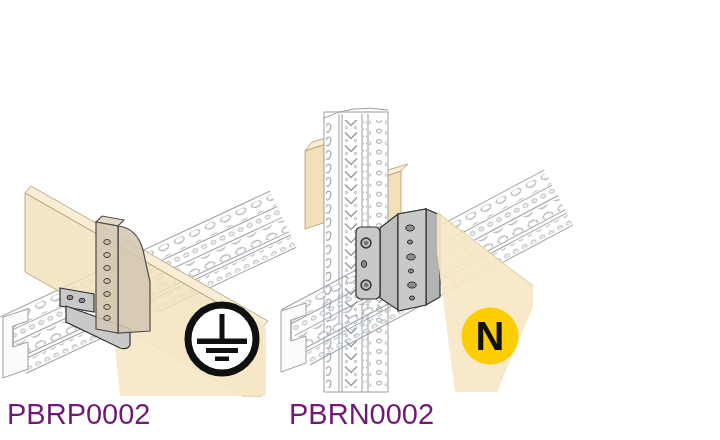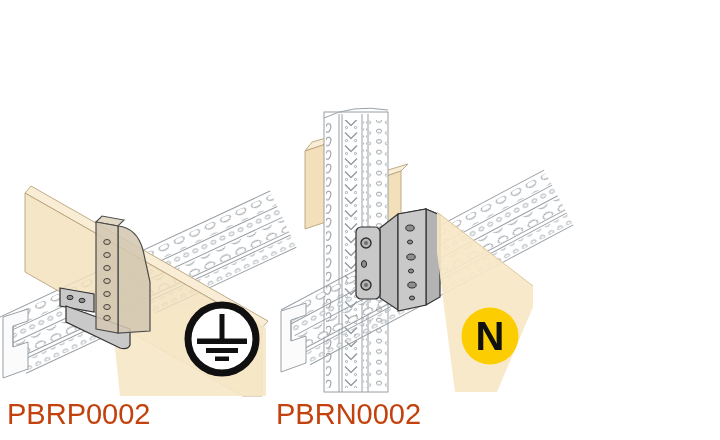--- a/index.html
+++ b/index.html
@@ -1,22 +1,22 @@
 <!DOCTYPE html>
 <html><head>
 <meta charset="utf-8">
 <style>
   html,body{margin:0;padding:0;background:#ffffff;}
   .stage{position:relative;width:720px;height:440px;background:#ffffff;overflow:hidden;
          font-family:"Liberation Sans", sans-serif;}
   .stage svg{position:absolute;left:0;top:0;}
-  .code{position:absolute;top:399px;font-size:29px;line-height:30px;color:#c2410c;
+  .code{position:absolute;top:399px;font-size:29px;line-height:30px;color:#701a75;
         letter-spacing:0px;font-weight:400;white-space:nowrap;}
   .code-left{left:7px;}
-  .code-right{left:276px;}
+  .code-right{left:289px;}
 
   
   .rail-line{stroke:#9aa0a6;stroke-width:1;fill:none;}
   .rail-cap{fill:#fbfbfb;stroke:#9aa0a6;stroke-width:1;}
   .busbar-face{fill:#f3e0bb;stroke:#b8a47e;stroke-width:0.9;}
   .busbar-top{fill:#f9edd5;stroke:#b8a47e;stroke-width:0.9;}
   .busbar-translucent{fill-opacity:0.82;}
   .wedge{fill:#f6e7c6;}
   .wedge-edge{stroke:#ddc89e;stroke-width:1;fill:none;}
   .bracket-tan{fill:#d3c7b2;fill-opacity:0.88;stroke:#4c4c4c;stroke-width:1.2;}

